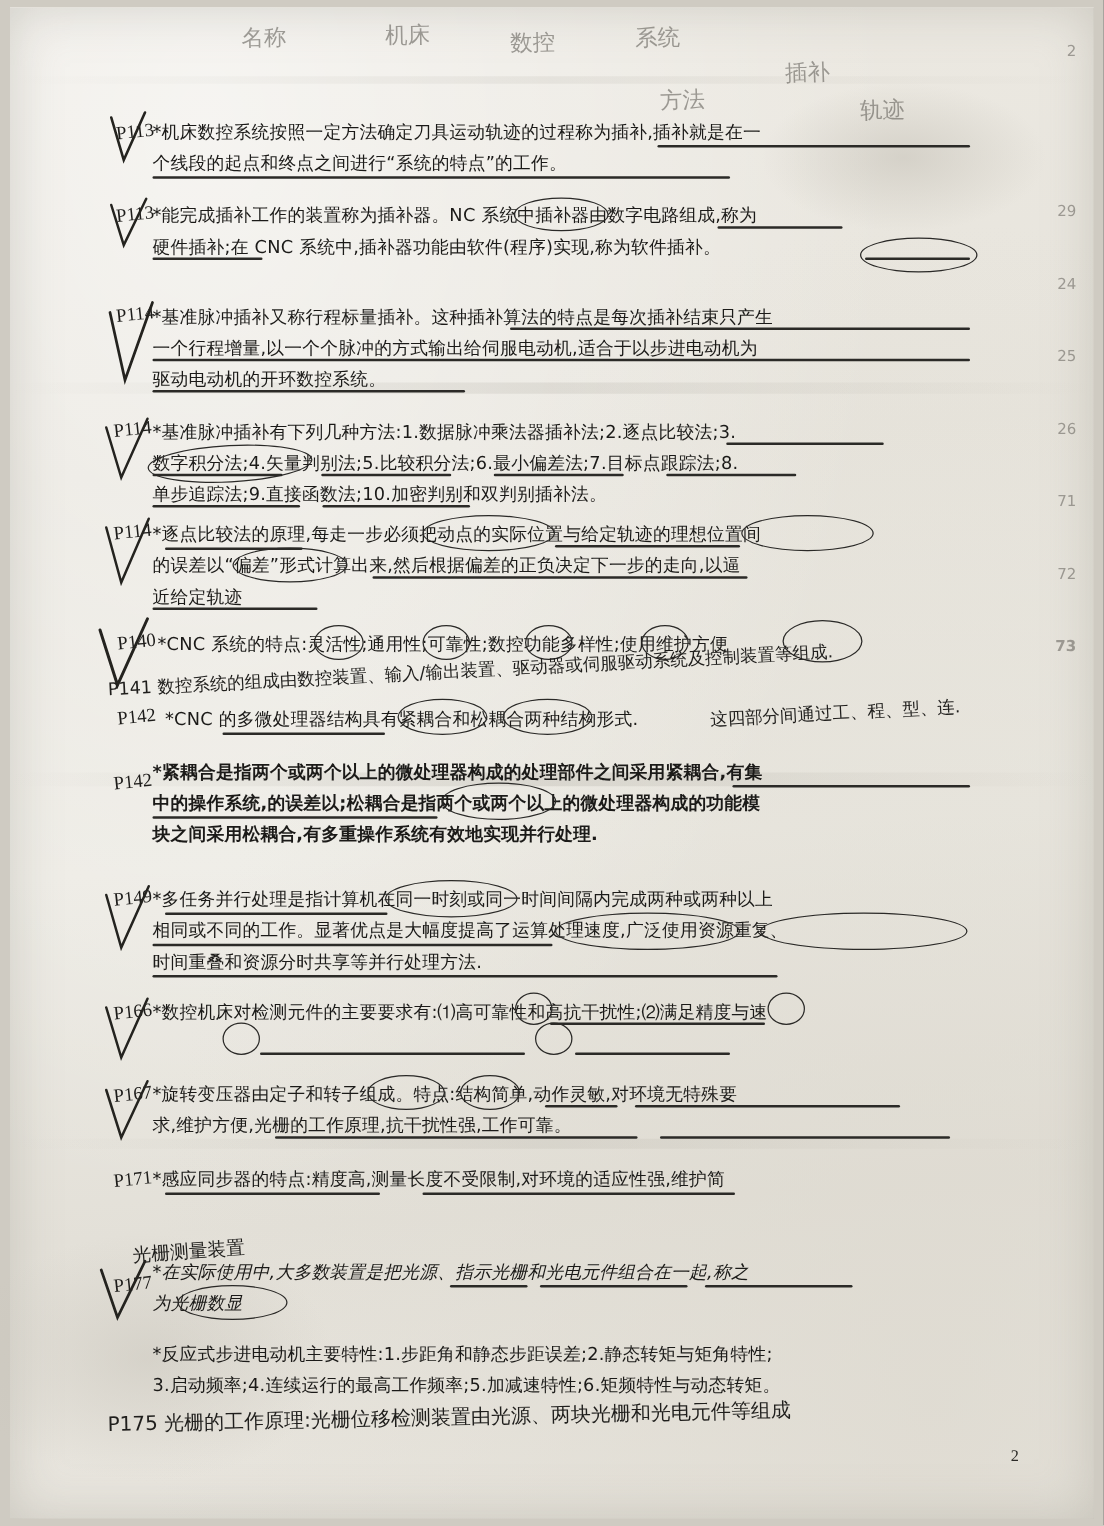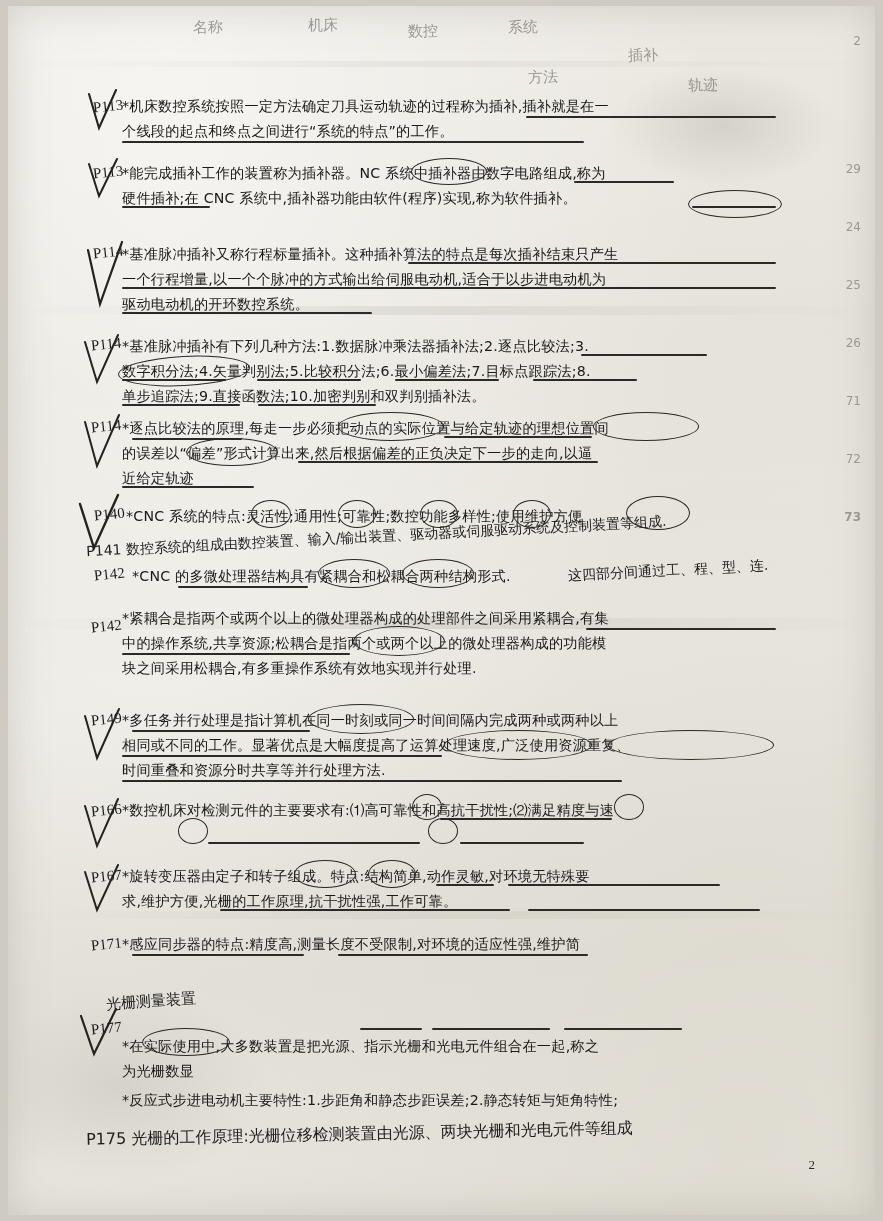--- a/index.html
+++ b/index.html
@@ -95,21 +95,21 @@
     position: absolute;
     right: 60px;
     bottom: 42px;
     font-size: 13px;
     font-family: "Liberation Serif", serif;
     color: #2c2b28;
   }
   .topscribble {
     position: absolute;
     color: #58554f;
-    font-size: 15px;
+    font-size: 18px;
     font-family: "DejaVu Sans", sans-serif;
     opacity: 0.55;
     white-space: nowrap;
   }
   .edgecol {
     position: absolute;
     color: #55524c;
     font-size: 12px;
     font-family: "DejaVu Sans", sans-serif;
     opacity: 0.5;
@@ -246,23 +246,23 @@
       <div class="pmark" style="left:86px;top:560px;">P142</div>
       <div class="para" style="left:124px;top:558px;width:655px;">
         <span class="ln">*CNC 的多微处理器结构具有紧耦合和松耦合两种结构形式.</span>
       </div>
       <div class="ul-hand" style="left:170px;top:580px;width:130px;"></div>
       <div class="ellipse" style="left:310px;top:553px;width:70px;height:27px;"></div>
       <div class="ellipse" style="left:394px;top:553px;width:70px;height:27px;"></div>
       <div class="hand rot" style="left:560px;top:556px;font-size:14px;">这四部分间通过工、程、型、连.</div>
 
       <div class="pmark" style="left:83px;top:612px;">P142</div>
-      <div class="para" style="left:114px;top:600px;width:655px;">
+      <div class="para" style="left:114px;top:600px;width:655px;font-weight:bold;">
         <span class="ln">*紧耦合是指两个或两个以上的微处理器构成的处理部件之间采用紧耦合,有集</span>
-        <span class="ln">中的操作系统,共享资源;松耦合是指两个或两个以上的微处理器构成的功能模</span>
+        <span class="ln">中的操作系统,的误差以;松耦合是指两个或两个以上的微处理器构成的功能模</span>
         <span class="ln">块之间采用松耦合,有多重操作系统有效地实现并行处理.</span>
       </div>
       <div class="ul-hand" style="left:578px;top:622px;width:190px;"></div>
       <div class="ul-hand" style="left:114px;top:647px;width:228px;"></div>
       <div class="ellipse" style="left:345px;top:620px;width:90px;height:28px;"></div>
 
       <div class="pmark" style="left:83px;top:705px;">P149</div>
       <svg class="check" style="left:74px;top:700px;width:40px;height:60px;" viewBox="0 0 40 60">
         <path d="M3 10 L15 52 L37 3" fill="none" stroke="#24231f" stroke-width="2" stroke-linecap="round"></path>
       </svg>
@@ -314,31 +314,32 @@
       </div>
       <div class="ul-hand" style="left:124px;top:948px;width:172px;"></div>
       <div class="ul-hand" style="left:330px;top:948px;width:250px;"></div>
 
       <div class="hand" style="left:98px;top:986px;font-size:15px;transform:rotate(-4deg);">光栅测量装置</div>
 
       <div class="pmark" style="left:83px;top:1014px;">P177</div>
       <svg class="check" style="left:70px;top:1000px;width:42px;height:56px;" viewBox="0 0 42 56">
         <path d="M3 10 L16 48 L38 3" fill="none" stroke="#24231f" stroke-width="2.2" stroke-linecap="round"></path>
       </svg>
-      <div class="para" style="left:114px;top:1028px;width:655px;">
+      <div class="para" style="left:114px;top:1000px;width:655px;font-style:italic;">
         <span class="ln">*在实际使用中,大多数装置是把光源、指示光栅和光电元件组合在一起,称之</span>
         <span class="ln">为光栅数显</span>
       </div>
       <div class="ul-hand" style="left:352px;top:1022px;width:62px;"></div>
       <div class="ul-hand" style="left:424px;top:1022px;width:118px;"></div>
       <div class="ul-hand" style="left:556px;top:1022px;width:118px;"></div>
       <div class="ellipse" style="left:134px;top:1022px;width:86px;height:26px;"></div>
 
-      <div class="para" style="left:114px;top:1066px;width:672px;margin-top:16px;">
+      <div class="para" style="left:114px;top:1066px;width:672px;">
         <span class="ln">*反应式步进电动机主要特性:1.步距角和静态步距误差;2.静态转矩与矩角特性;</span>
+        <span class="ln">3.启动频率;4.连续运行的最高工作频率;5.加减速特性;6.矩频特性与动态转矩。</span>
       </div>
 
       <div class="bottomhand" style="left:78px;top:1118px;">P175 光栅的工作原理:光栅位移检测装置由光源、两块光栅和光电元件等组成</div>
 
       <div class="pagenum">2</div>
     </div>
   </div>
 </div>
 
 </body></html>

